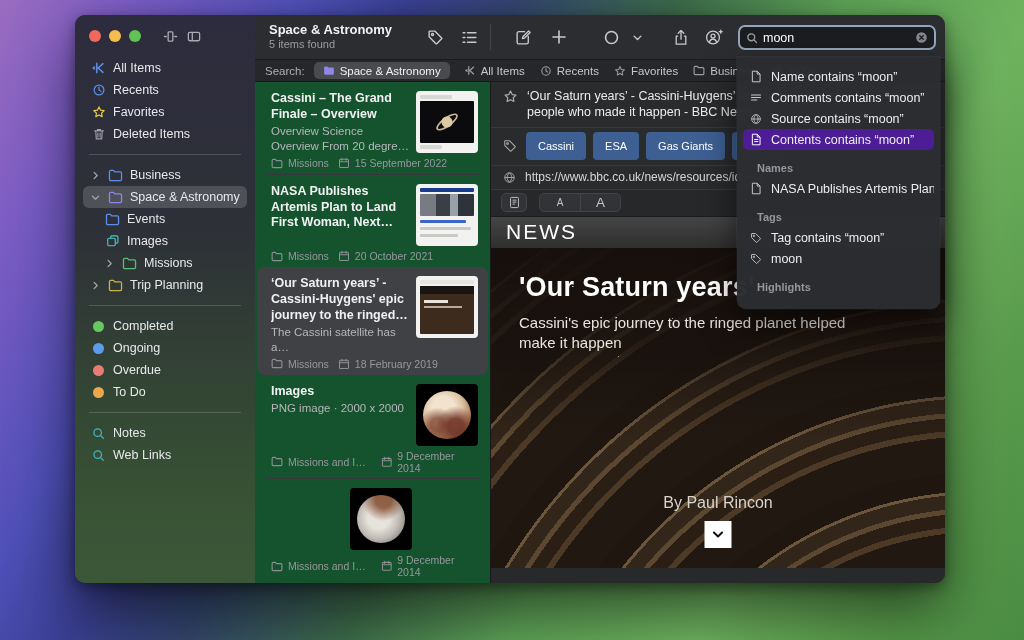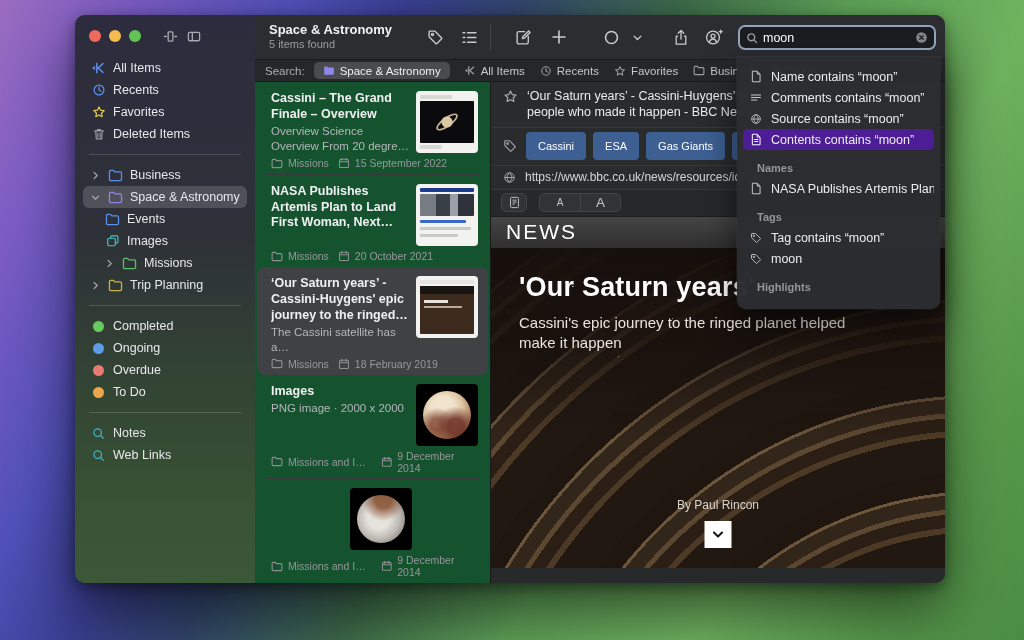--- a/index.html
+++ b/index.html
@@ -121,21 +121,21 @@
       radial-gradient(1px 1px at 62% 8%, rgba(255,255,255,.7) 50%, transparent 55%),
       radial-gradient(1px 1px at 40% 22%, rgba(255,255,255,.6) 50%, transparent 55%),
       radial-gradient(1.5px 1.5px at 80% 18%, rgba(255,255,255,.6) 50%, transparent 55%),
       radial-gradient(1px 1px at 28% 34%, rgba(255,255,255,.5) 50%, transparent 55%),
       radial-gradient(1px 1px at 70% 30%, rgba(255,255,255,.45) 50%, transparent 55%),
       linear-gradient(180deg, rgba(22,15,12,.96) 0%, rgba(22,15,12,.75) 28%, rgba(22,15,12,.25) 48%, rgba(22,15,12,0) 60%),
       repeating-radial-gradient(circle at 108% 190%, #211811 0 36px, #4c3926 36px 42px, #2b1f15 42px 55px, #5c4830 55px 60px, #32251a 60px 74px, #6b563c 74px 77px, #1f160f 77px 96px); }
   .headline { padding:24px 24px 0 28px; }
   .headline h1 { color:#fff; font-size:27px; font-weight:bold; letter-spacing:.2px; }
   .headline p { color:#e9e4dd; font-size:15px; line-height:1.35; margin-top:10px; max-width:330px; }
-  .byline { position:absolute; left:0; right:0; bottom:56px; text-align:center; color:#d9d4cd; font-size:12px; }
+  .byline { position:absolute; left:0; right:0; bottom:56px; text-align:center; color:#d9d4cd; font-size:16px; }
   .scrollbtn { position:absolute; left:50%; bottom:20px; transform:translateX(-50%); width:27px; height:27px;
     background:#fff; display:flex; align-items:center; justify-content:center; color:#111; }
   .bottomstrip { height:15px; flex:0 0 15px; background:#28292b; }
   
   .dropdown { position:absolute; left:737px; top:57px; width:203px; z-index:60;
     background:rgba(44,45,48,.98); border-radius:0 0 9px 9px; padding:9px 6px 12px;
     box-shadow:0 14px 34px rgba(0,0,0,.55), 0 0 0 .5px rgba(255,255,255,.1); }
   .ditem { display:flex; align-items:center; gap:7px; height:21px; padding:0 7px; border-radius:5px;
     color:#ededf0; font-size:12.5px; white-space:nowrap; overflow:hidden; }
   .ditem .ic { color:#c7c8cd; display:flex; flex:0 0 14px; }

